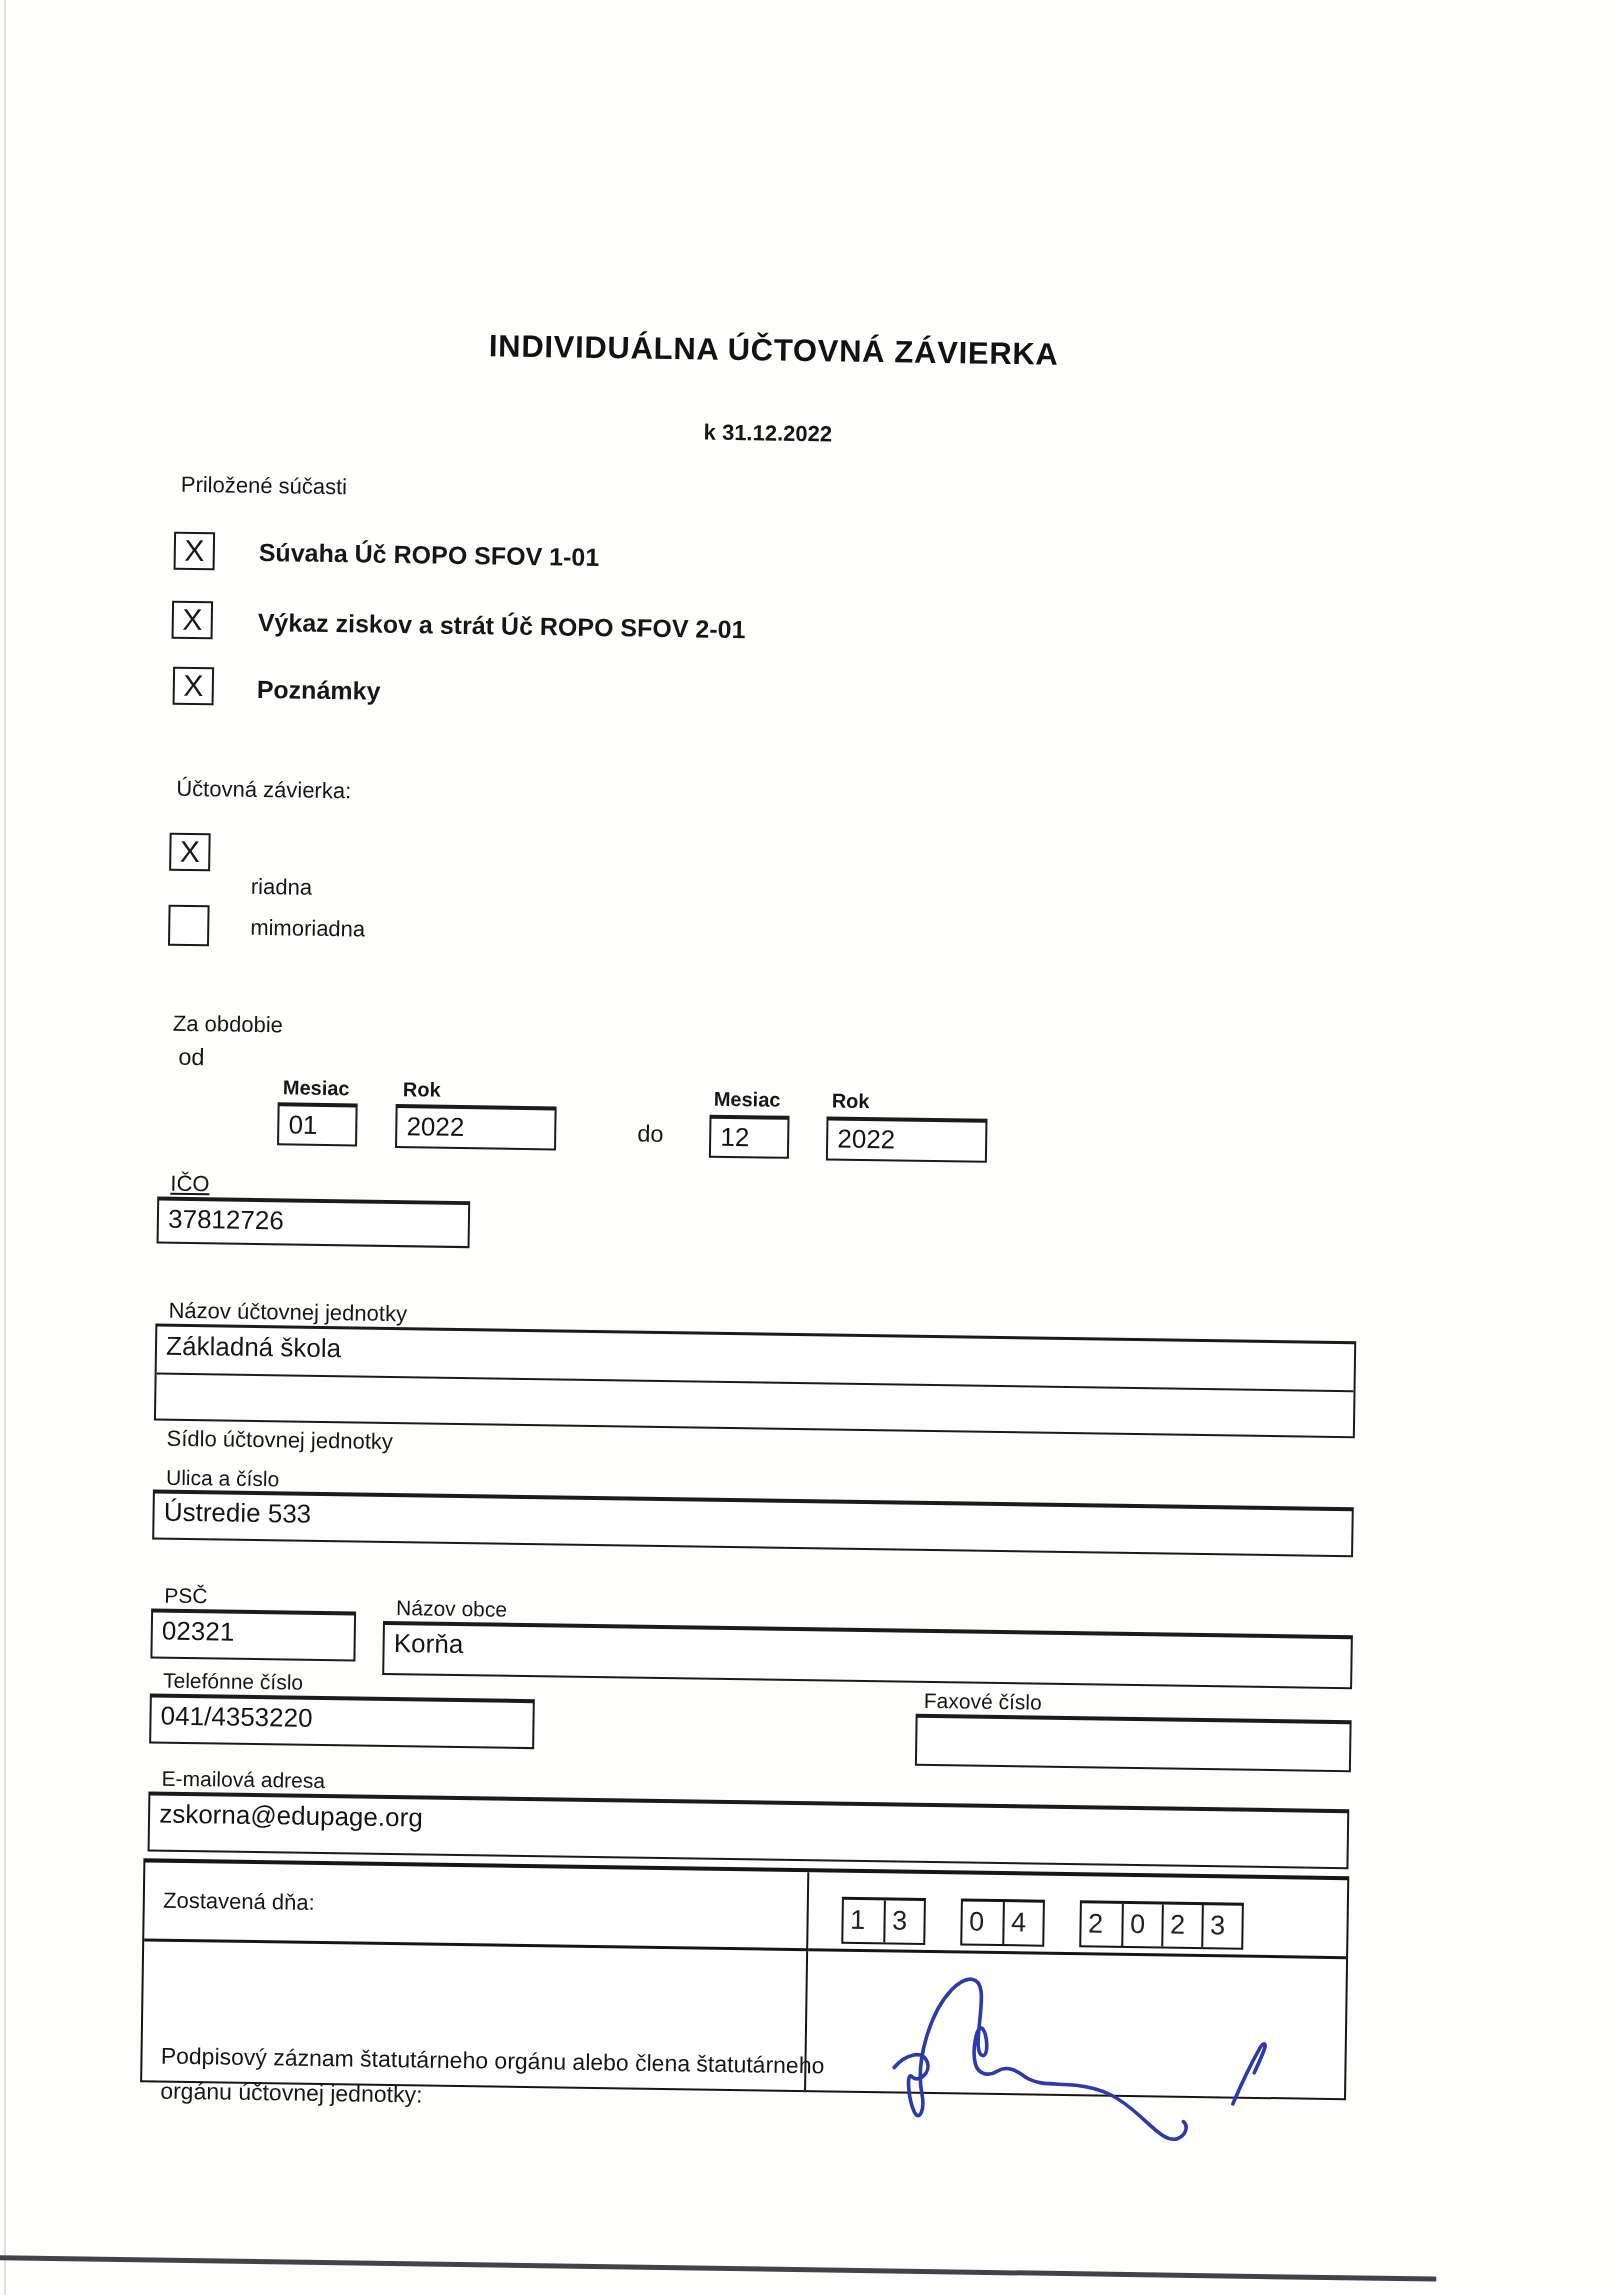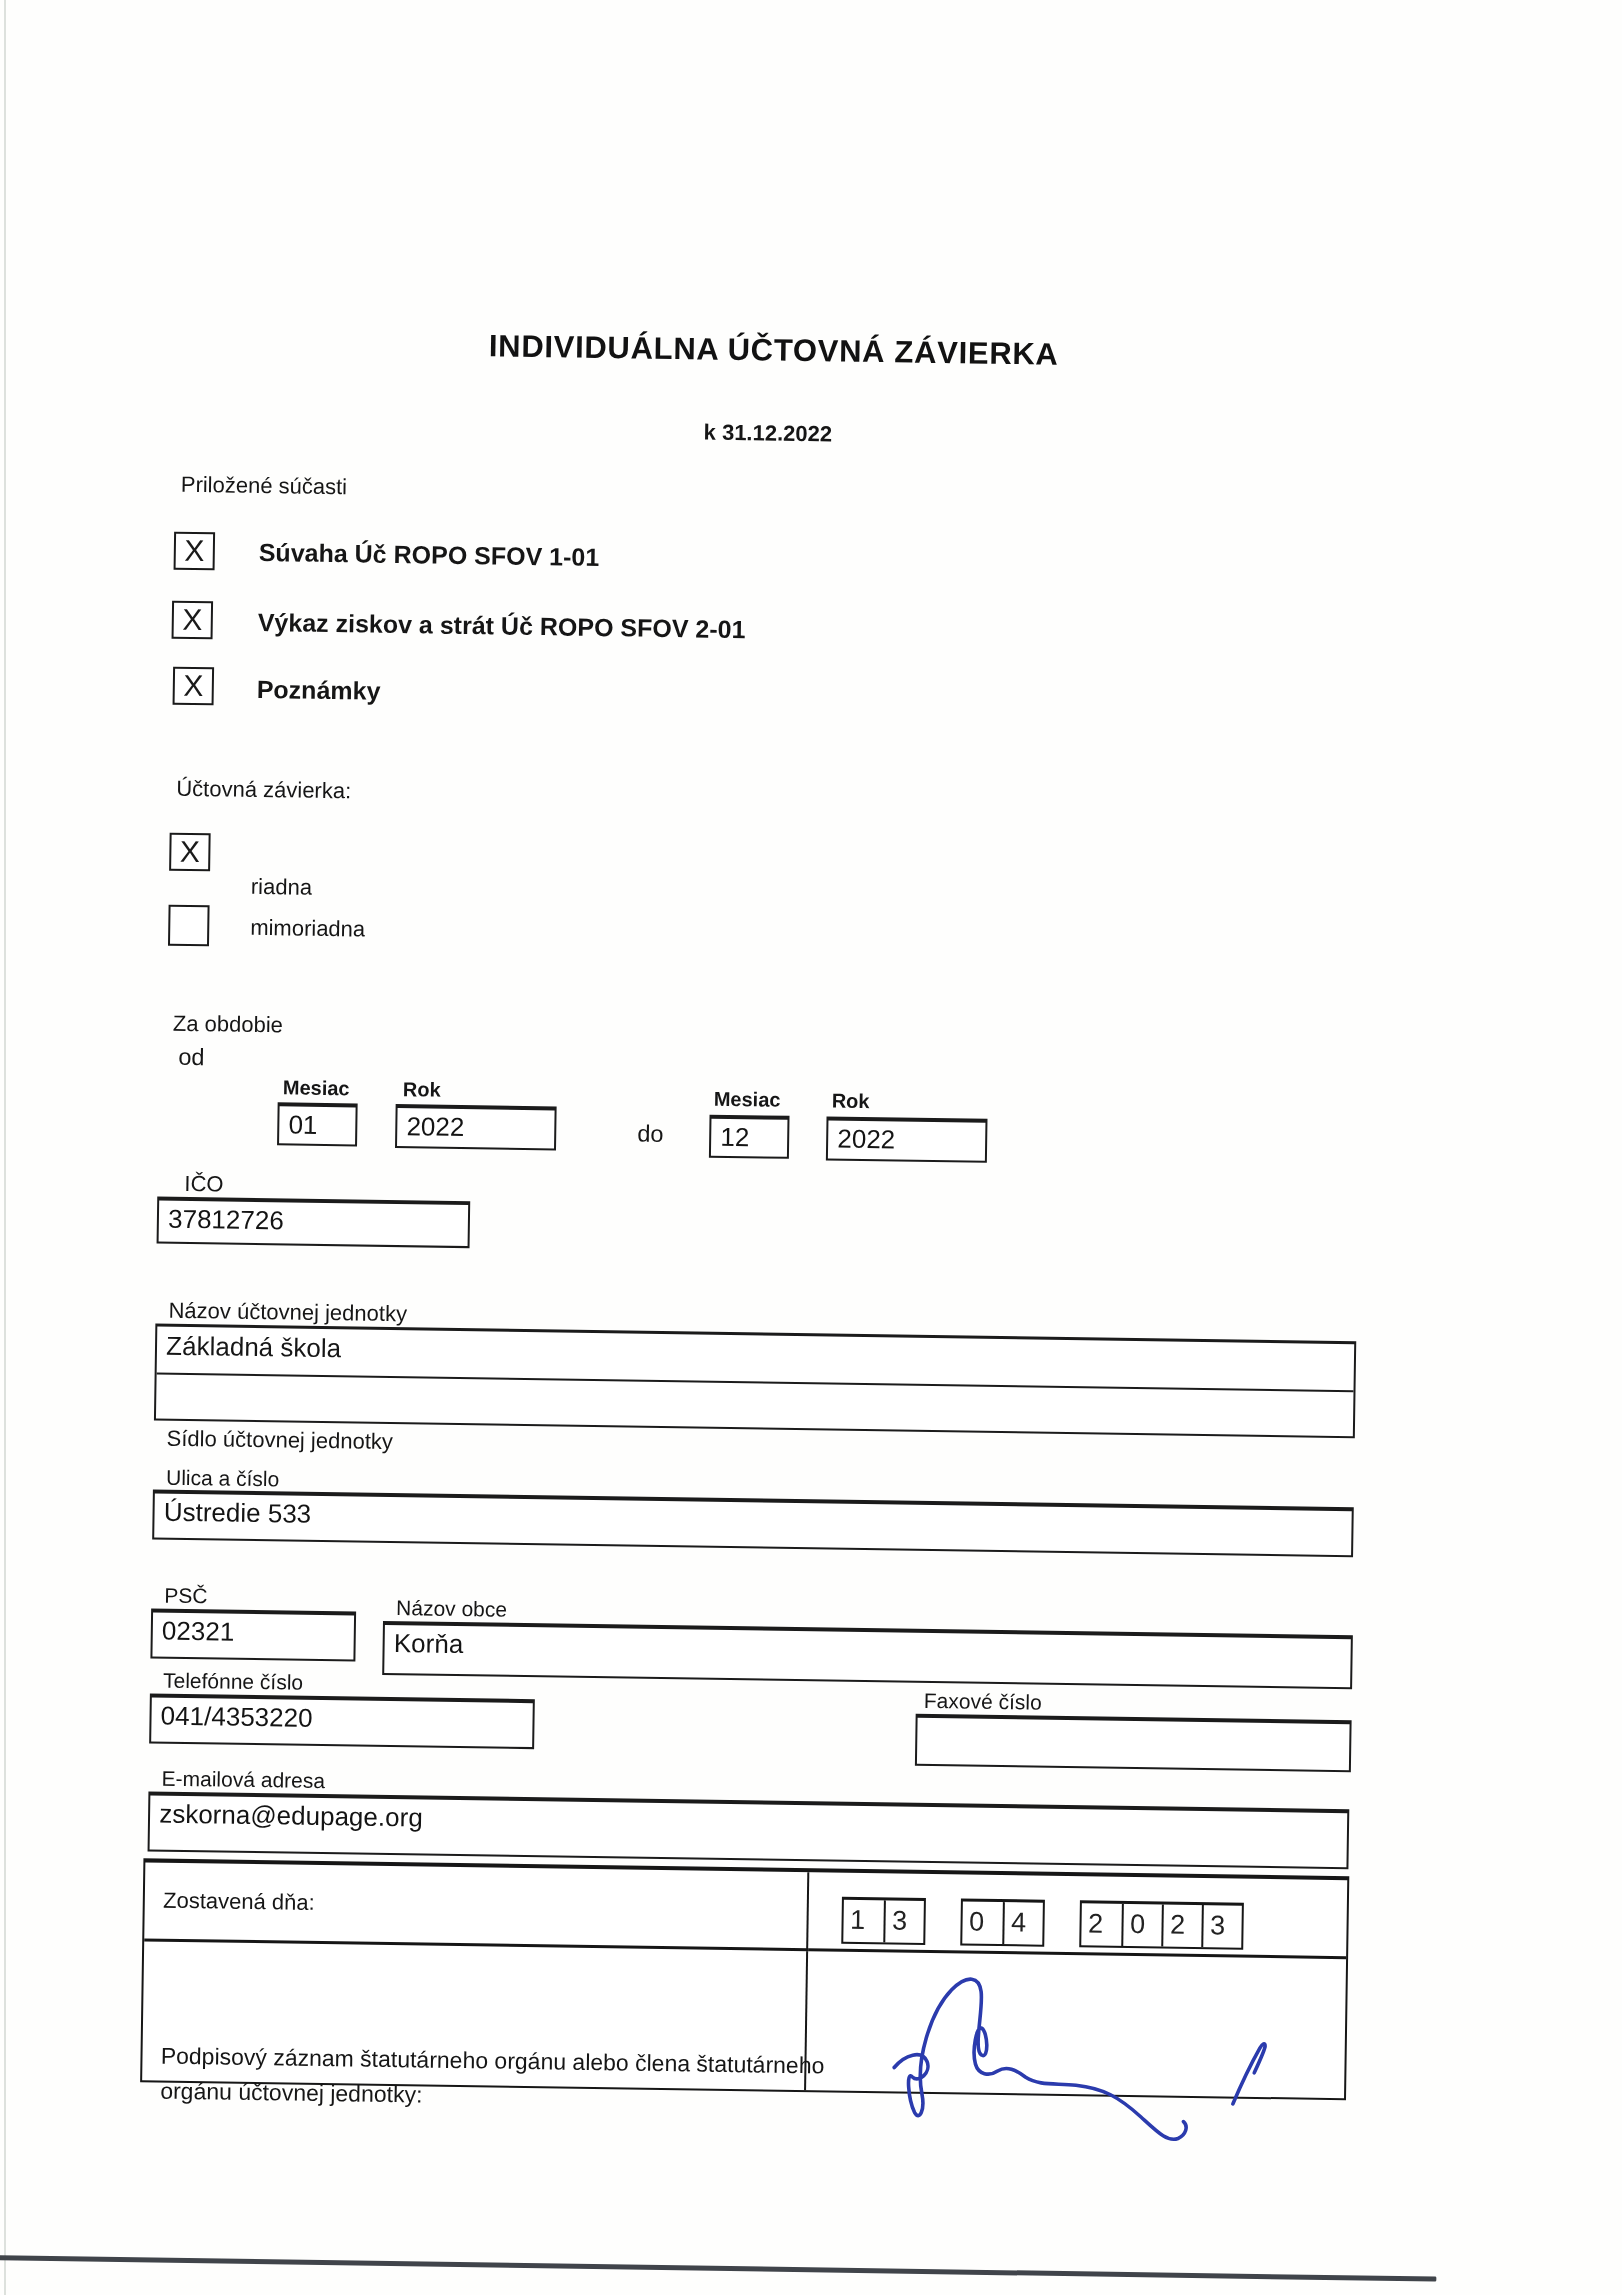--- a/index.html
+++ b/index.html
@@ -198,21 +198,21 @@
     <div class="abs odo" style="left:194px; top:1042px;">od</div>
     <div class="abs vbox" style="left:294px; top:1099px; width:80px; height:43px;">01</div>
     <div class="abs vbox" style="left:412px; top:1099px; width:161px; height:44px;">2022</div>
 
     <div class="abs odo" style="left:654px; top:1112px;">do</div>
     <div class="abs mini-label" style="left:730px; top:1078px;">Mesiac</div>
     <div class="abs mini-label" style="left:848px; top:1078px;">Rok</div>
     <div class="abs vbox" style="left:726px; top:1105px; width:80px; height:43px;">12</div>
     <div class="abs vbox" style="left:843px; top:1105px; width:161px; height:44px;">2022</div>
 
-    <div class="abs sec-label" style="left:202px; top:1169px;">IČO</div>
+    <div class="abs sec-label" style="left:188px; top:1169px;text-decoration:underline;">IČO</div>
     <div class="abs vbox" style="left:175px; top:1195px; width:313px; height:47px;">37812726</div>
 
     <div class="abs sec-label" style="left:188px; top:1296px;">Názov účtovnej jednotky</div>
     <div class="abs name-box" style="left:175px; top:1322px; width:1201px;">
       <div class="name-row">Základná škola</div>
       <div class="name-row"></div>
     </div>
 
     <div class="abs sec-label" style="left:188px; top:1424px;">Sídlo účtovnej jednotky</div>
 

